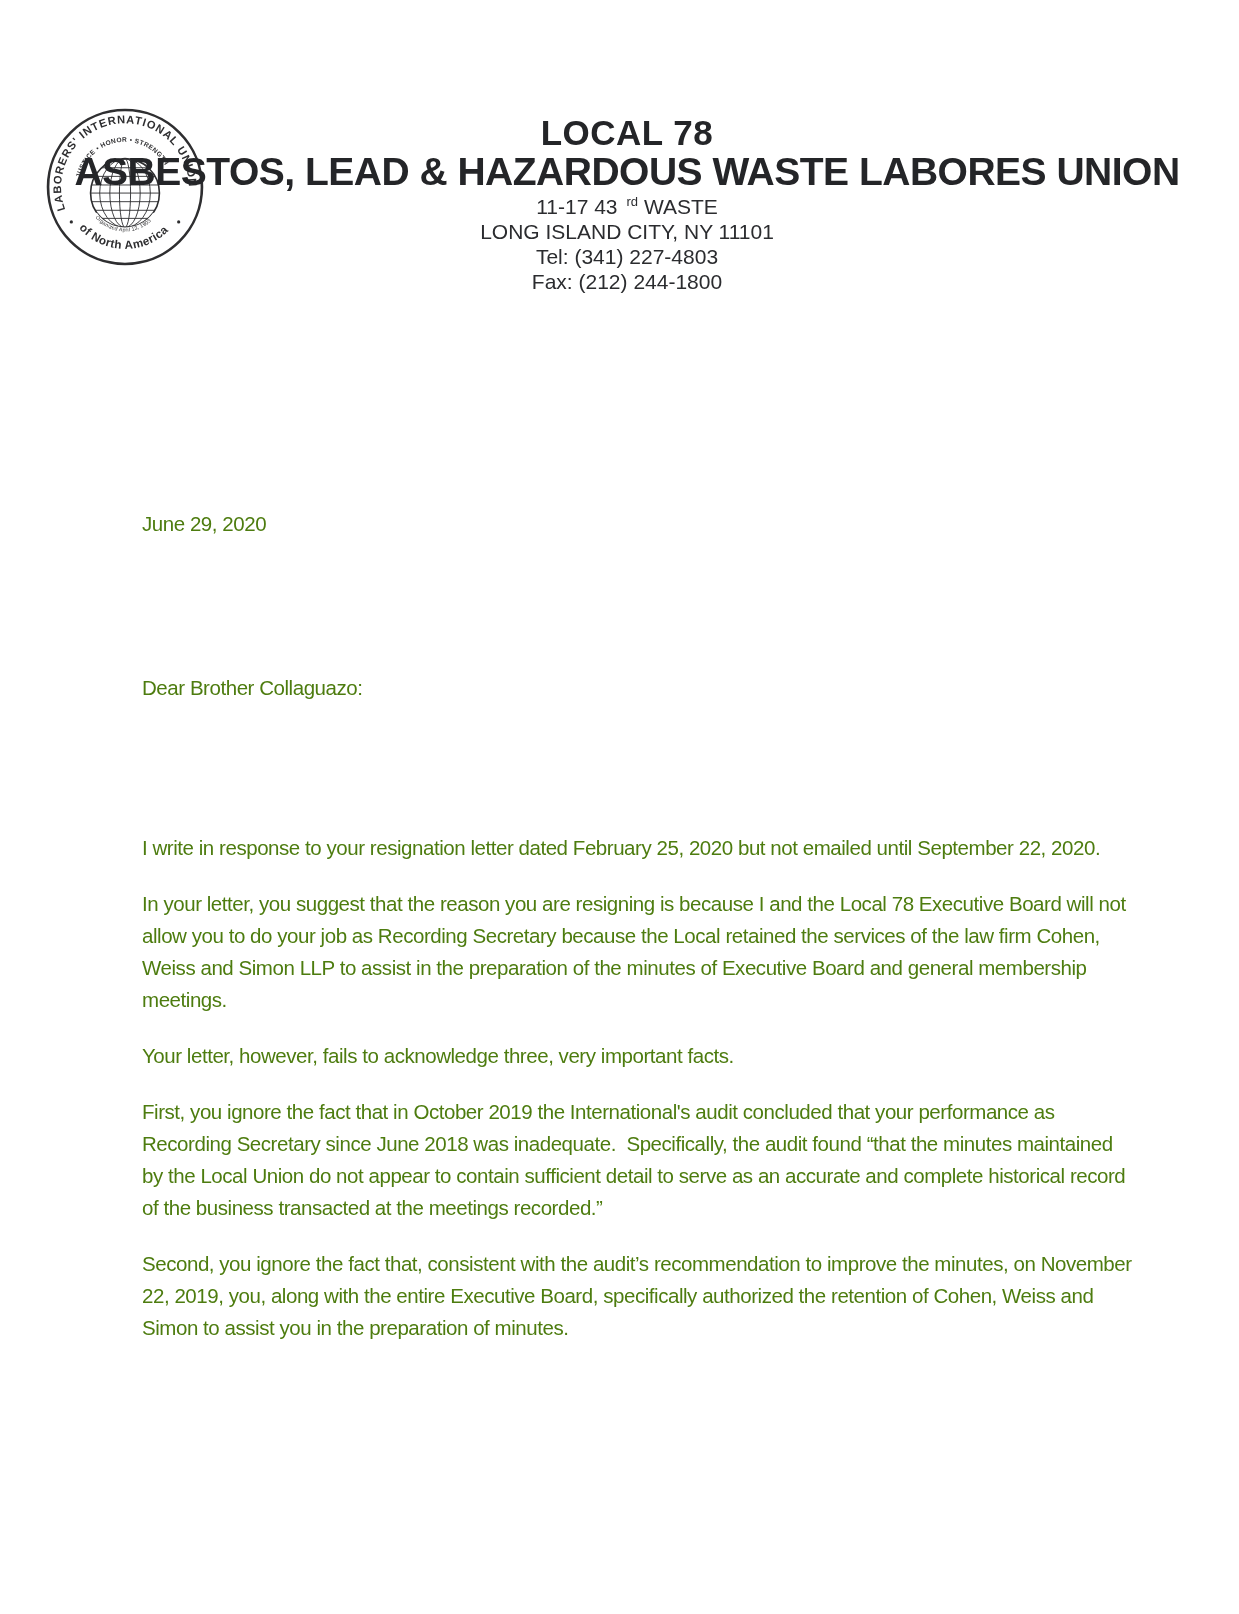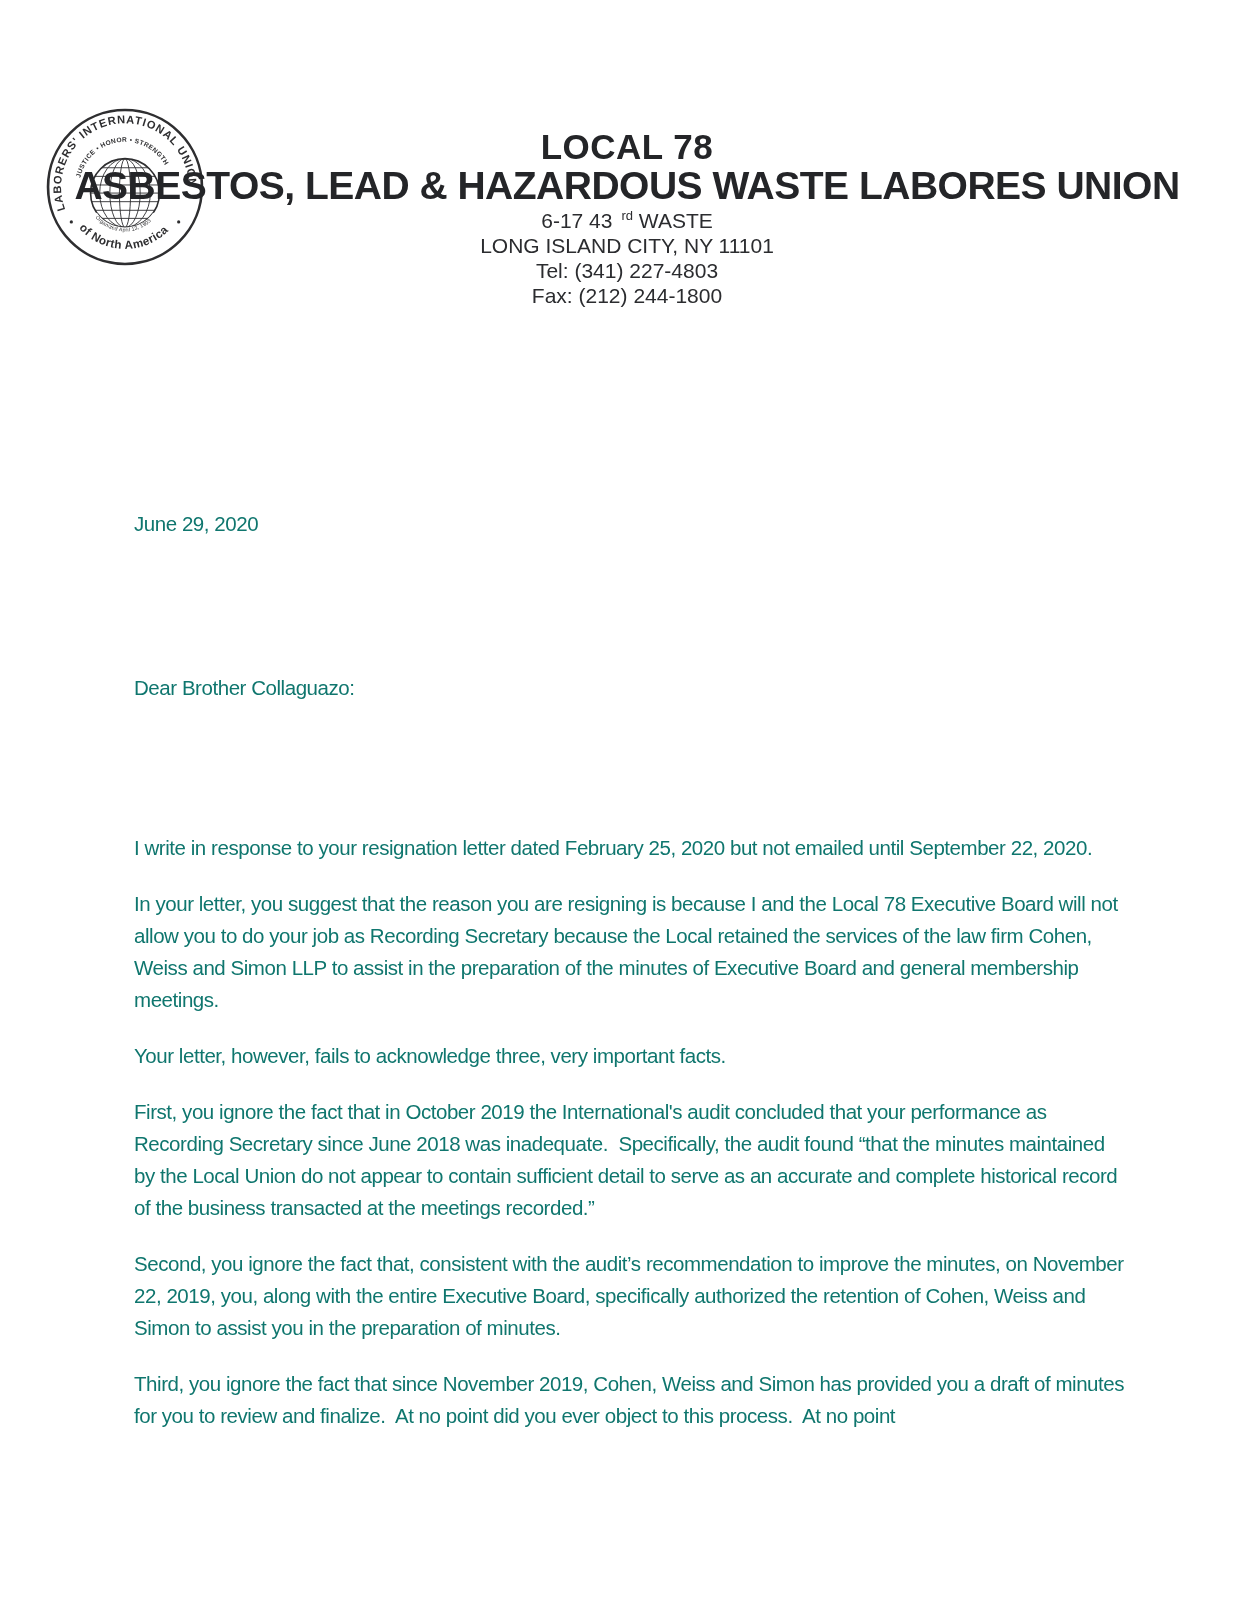--- a/index.html
+++ b/index.html
@@ -23,21 +23,21 @@
   .seal svg { display: block; width: 100%; height: 100%; }
   .seal-text { fill: #2e2e30; font-family: "Liberation Sans", sans-serif; }
   .seal-outer-top  { font-size: 11px;  font-weight: bold; letter-spacing: 0.9px; }
   .seal-outer-bot  { font-size: 11.5px; font-weight: bold; letter-spacing: 0.4px; }
   .seal-inner      { font-size: 6.5px; font-weight: bold; letter-spacing: 0.4px; }
   .seal-organized  { font-size: 5.2px; letter-spacing: 0.2px; }
 
   .header-center {
     position: absolute;
     left: 20px;
-    top: 130px;
+    top: 116px;
     width: 1214px;
     text-align: center;
     color: #242528;
   }
   .org-title {
     font-size: 35px;
     font-weight: bold;
     line-height: 34px;
     letter-spacing: 0.5px;
   }
@@ -58,27 +58,27 @@
   .addr-line sup {
     font-size: 0.62em;
     vertical-align: super;
     line-height: 0;
     margin-left: 9px;
   }
 
   
   .letter-body {
     position: absolute;
-    left: 134px;
+    left: 142px;
     top: 508px;
     width: 995px;
     font-size: 20.5px;
     letter-spacing: -0.45px;
     line-height: 32px;
-    color: #0f766e;
+    color: #4d7c0f;
   }
   .date { margin: 0; }
   .salutation { margin-top: 132px; }
   .para {
     margin: 24px 0 0 0;
     white-space: pre-wrap;
   }
   .para.first { margin-top: 128px; }
 </style>
 </head>
@@ -133,31 +133,30 @@
       <text class="seal-text seal-organized">
         <textPath href="#arcOrganized" startOffset="3">Organized April 13, 1903</textPath>
       </text>
     </svg>
   </div>
 
   <div class="header-center">
     <div class="org-title">LOCAL 78</div>
     <div class="org-subtitle">ASBESTOS, LEAD &amp; HAZARDOUS WASTE LABORES UNION</div>
     <div class="addr">
-      <div class="addr-line"><span>6-17 43</span><sup>rd</sup><span> WASTE</span></div>
+      <div class="addr-line"><span>11-17 43</span><sup>rd</sup><span> WASTE</span></div>
       <div class="addr-line">LONG ISLAND CITY, NY 11101</div>
       <div class="addr-line">Tel: (341) 227-4803</div>
       <div class="addr-line">Fax: (212) 244-1800</div>
     </div>
   </div>
 
   <div class="letter-body">
     <div class="date">June 29, 2020</div>
     <div class="salutation">Dear Brother Collaguazo:</div>
     <p class="para first">I write in response to your resignation letter dated February 25, 2020 but not emailed until September 22, 2020.</p>
     <p class="para">In your letter, you suggest that the reason you are resigning is because I and the Local 78 Executive Board will not allow you to do your job as Recording Secretary because the Local retained the services of the law firm Cohen, Weiss and Simon LLP to assist in the preparation of the minutes of Executive Board and general membership meetings.</p>
     <p class="para">Your letter, however, fails to acknowledge three, very important facts.</p>
     <p class="para">First, you ignore the fact that in October 2019 the International's audit concluded that your performance as Recording Secretary since June 2018 was inadequate.  Specifically, the audit found “that the minutes maintained by the Local Union do not appear to contain sufficient detail to serve as an accurate and complete historical record of the business transacted at the meetings recorded.”</p>
     <p class="para">Second, you ignore the fact that, consistent with the audit’s recommendation to improve the minutes, on November 22, 2019, you, along with the entire Executive Board, specifically authorized the retention of Cohen, Weiss and Simon to assist you in the preparation of minutes.</p>
-    <p class="para">Third, you ignore the fact that since November 2019, Cohen, Weiss and Simon has provided you a draft of minutes for you to review and finalize.  At no point did you ever object to this process.  At no point</p>
   </div>
 
 </div>
 
 </body></html>

